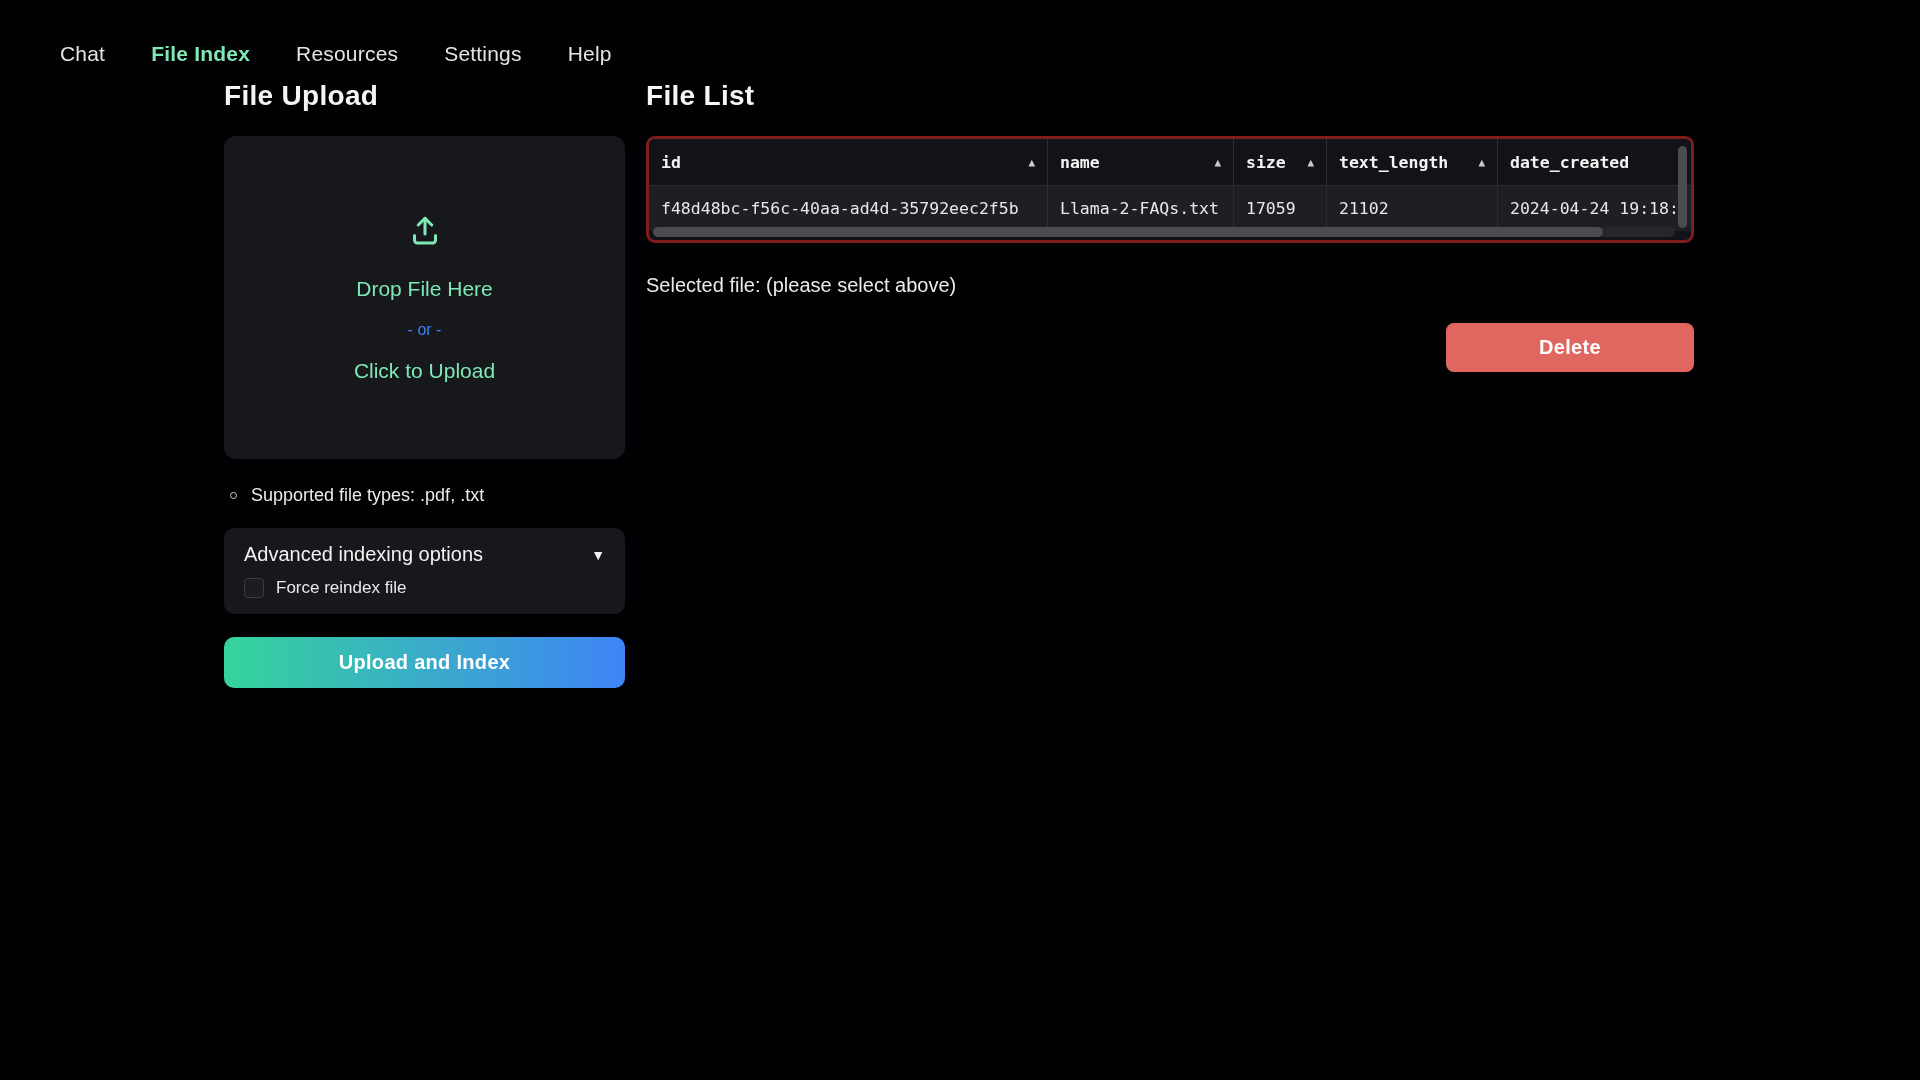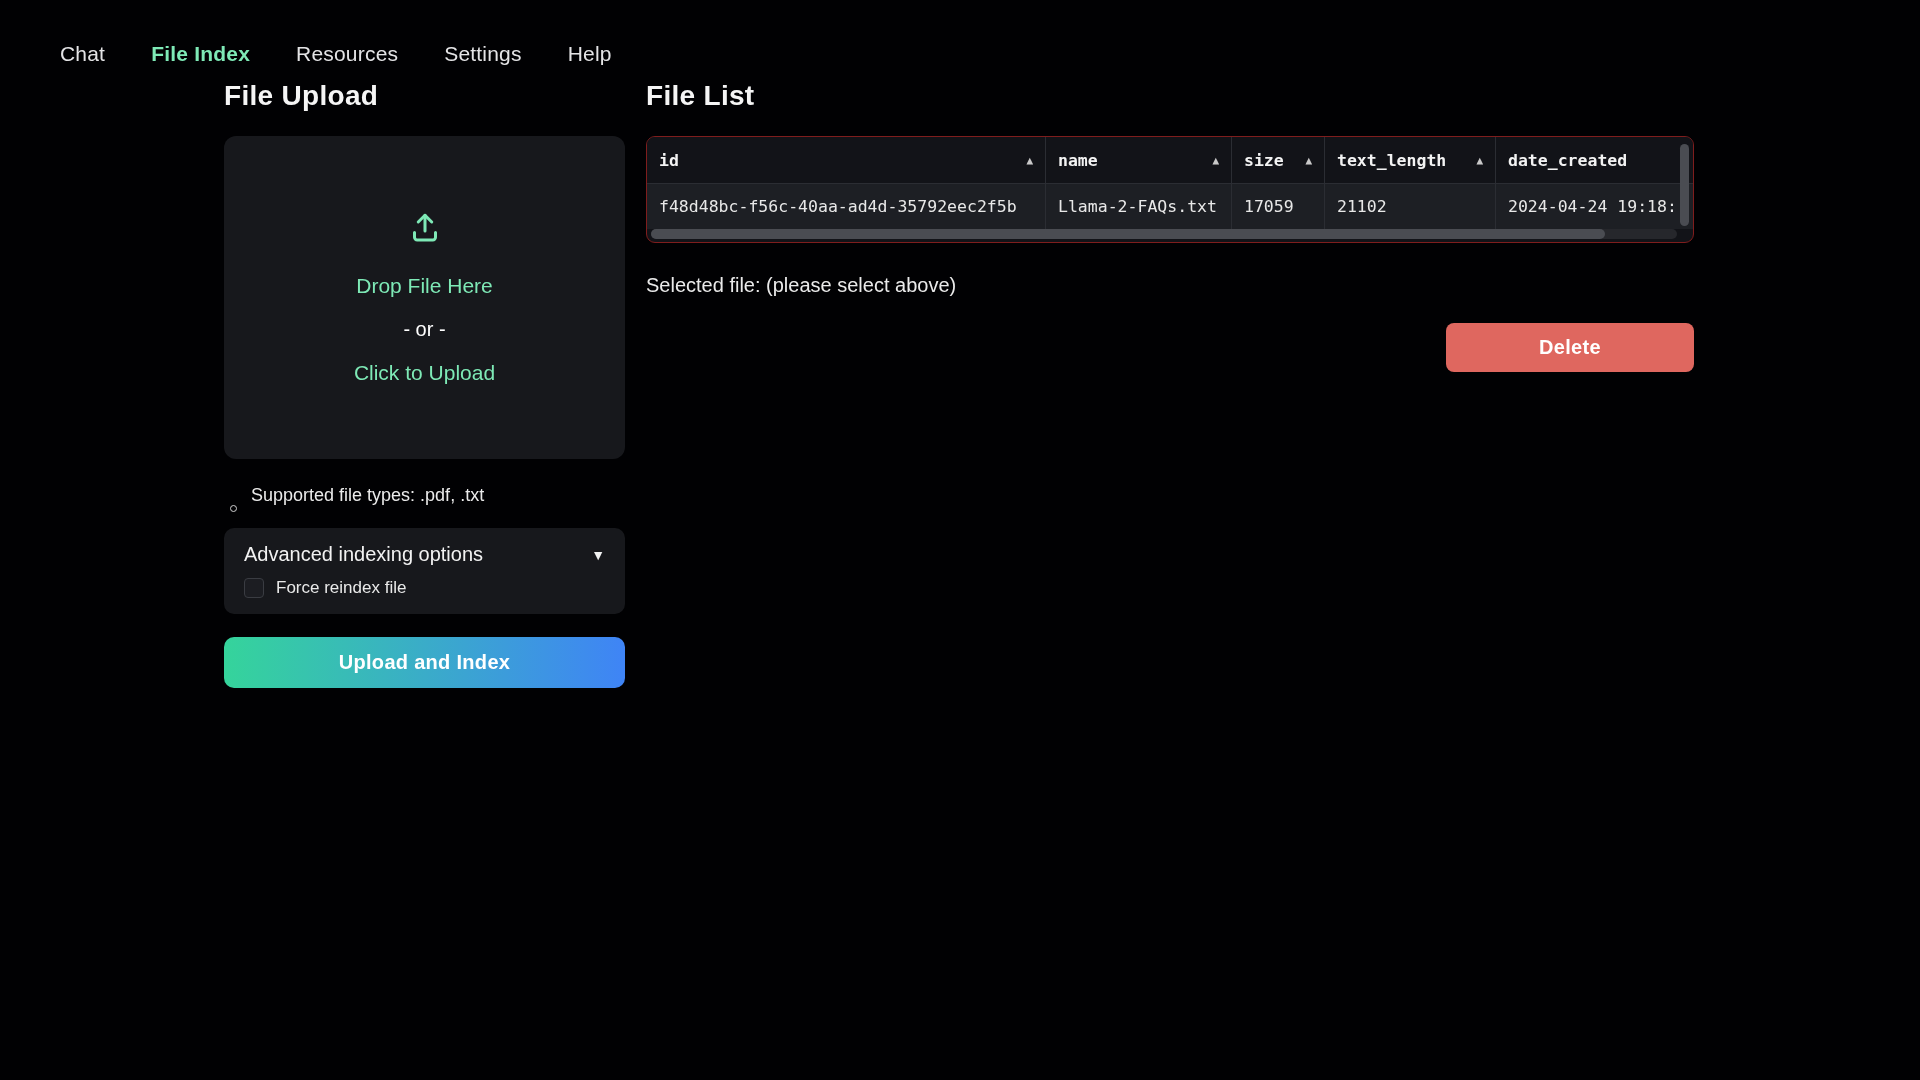--- a/index.html
+++ b/index.html
@@ -16,47 +16,47 @@
   .col-left  { width:401px; }
   .col-right { width:1048px; margin-left:21px; }
   h2.section-title { font-size:28px; font-weight:bold; color:#f5f5f5; margin:14px 0 24px 0; letter-spacing:.3px; }
 
   
   .dropzone { height:323px; background:#17181c; border-radius:12px;
               display:flex; flex-direction:column; align-items:center; justify-content:center;
               gap:20px; cursor:pointer; }
   .dropzone .up-icon { margin-bottom:8px; }
   .dz-drop   { font-size:21px; color:#7ee9b6; }
-  .dz-or     { font-size:20px; color:#ffffff; }
+  .dz-or     { font-size:16px; color:#3b82f6; }
   .dz-click  { font-size:21px; color:#7ee9b6; }
 
   
   .notes { margin:20px 0 0 6px; list-style:none; }
-  .notes li { display:flex; align-items:flex-end; font-size:18px; color:#ebebeb; line-height:33px; }
+  .notes li { display:flex; align-items:center; font-size:18px; color:#ebebeb; line-height:33px; }
   .notes .bullet { width:7px; height:7px; border:1.5px solid #cfcfcf; border-radius:50%;
                    margin-right:14px; flex:0 0 auto; }
 
   
   .advanced { margin-top:16px; background:#17181c; border-radius:10px; padding:15px 20px 16px 20px; }
   .adv-head { display:flex; align-items:center; justify-content:space-between; cursor:pointer; }
   .adv-title { font-size:20px; color:#f2f2f2; }
   .adv-caret { font-size:14px; color:#f2f2f2; }
   .adv-check { display:flex; align-items:center; margin-top:12px; cursor:pointer; }
   .checkbox { width:20px; height:20px; border:1.5px solid #3a3c42; border-radius:4px;
               background:#1c1d22; margin-right:12px; flex:0 0 auto; }
   .check-label { font-size:17px; color:#e9e9e9; }
 
   
   .upload-btn { margin-top:23px; width:100%; height:51px; border:none; border-radius:10px;
                 background:linear-gradient(90deg,#35d49b 0%,#3f84f6 100%);
                 color:#ffffff; font-size:20px; font-weight:bold; cursor:pointer;
                 font-family:"Liberation Sans", sans-serif; letter-spacing:.3px; }
 
   
-  .table-wrap { position:relative; border:1px solid #7f1d1d; border-radius:9px;
+  .table-wrap { position:relative; border:3px solid #7f1d1d; border-radius:9px;
                 background:#121318; overflow:hidden; height:107px; }
   .t-header, .t-row { display:flex; height:46px; }
   .t-header { background:#121318; }
   .t-row    { background:#1d1f24; border-top:1px solid #2b2d33; }
   .cell { display:flex; align-items:center; padding:0 12px; font-family:"DejaVu Sans Mono", monospace;
           font-size:16.5px; white-space:nowrap; overflow:hidden; border-right:1px solid #2b2d33; }
   .t-header .cell { font-weight:bold; color:#f3f3f3; justify-content:space-between; }
   .t-row .cell { color:#e8e8e8; }
   .c-id   { width:399px; }
   .c-name { width:186px; }

